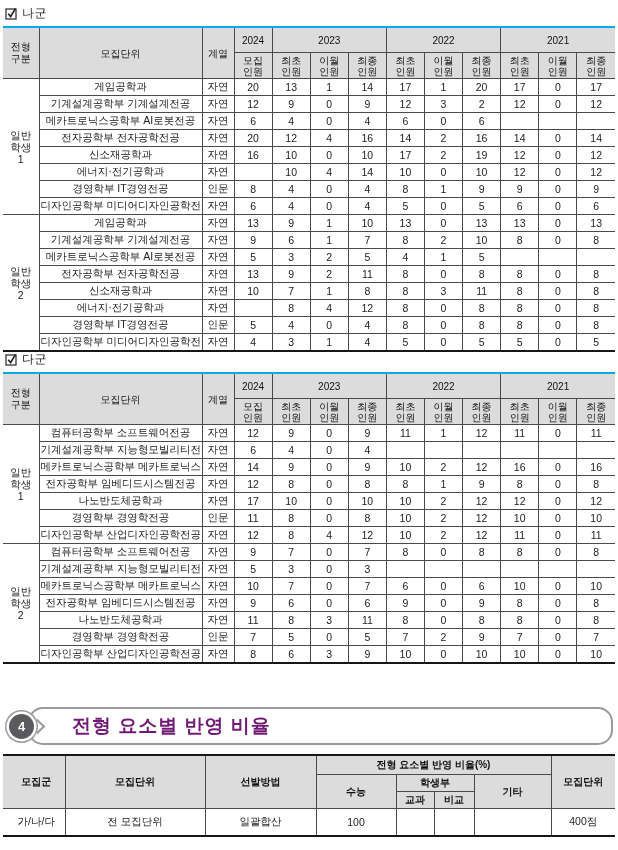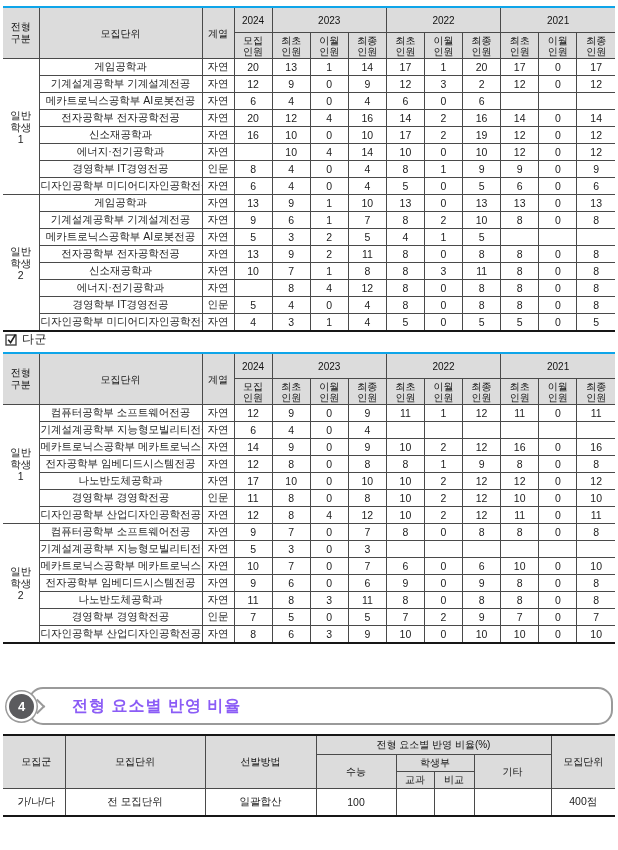--- a/index.html
+++ b/index.html
@@ -28,40 +28,47 @@
   .group2{}
   
   .sec4{display:flex;align-items:center;height:40px;margin:42px 2px 8px 2px;position:relative;}
   .badge{width:25px;height:25px;border-radius:50%;background:#5b5b5e;color:#fff;
     font-size:13px;font-weight:bold;display:flex;align-items:center;justify-content:center;
     box-shadow:0 0 0 2.5px #ffffff,0 0 0 4px #9a9a9a;margin-left:4px;position:relative;z-index:3;}
   .chev{width:9px;height:9px;border-top:2px solid #9a9a9a;border-right:2px solid #9a9a9a;
     transform:rotate(45deg);margin-left:-2px;background:#fff;position:relative;z-index:2;}
   .bar{flex:1;margin-left:-15px;height:34px;border:2px solid #9a9a9a;border-radius:15px;
     display:flex;align-items:center;padding-left:42px;background:#fff;position:relative;z-index:1;}
-  .bar span{font-size:16px;font-weight:bold;color:#8b5cf6;letter-spacing:1px;}
+  .bar span{font-size:19px;font-weight:bold;color:#701a75;letter-spacing:1px;}
   
   table.bt{width:612px;table-layout:fixed;border-collapse:collapse;
     border-top:2px solid #161616;border-bottom:2px solid #161616;}
   .bt th,.bt td{border:1px solid #4a4a4a;text-align:center;vertical-align:middle;}
-  .bt th{background:#dcdcdc;font-weight:normal;font-size:10px;color:#111;}
+  .bt th{background:#dcdcdc;font-weight:bold;font-size:10px;color:#111;}
   .bt thead tr:nth-child(1) th{height:16px;}
   .bt thead tr:nth-child(2) th{height:14px;}
   .bt thead tr:nth-child(3) th{height:14px;}
   .bt td{font-size:10.5px;height:24px;color:#222;}
   .bt tr > :last-child{border-right:0;}
   col.b1{width:62px;} col.b2{width:140px;} col.b3{width:111px;} col.b4{width:80px;}
   col.b5{width:38px;} col.b6{width:40px;} col.b7{width:77px;} col.b8{width:64px;}
 </style>
 </head>
 <body>
 
 <div class="page">
 
   <section class="group">
+    <div class="group-title">
+      <svg class="cb" width="13" height="13" viewBox="0 0 13 13">
+        <rect x="1" y="2" width="10" height="10" fill="none" stroke="#444" stroke-width="1.4"></rect>
+        <path d="M3.2 6.8 L5.6 9.6 L10.5 1.5" fill="none" stroke="#222" stroke-width="1.6"></path>
+      </svg>
+      <span>나군</span>
+    </div>
     <table class="adm">
       <colgroup>
         <col class="c-cat">
           <col class="c-unit">
           <col class="c-track">
           <col span="10" class="c-num">
       </colgroup>
     <thead>
           <tr>
             <th class="cat ml" rowspan="2">전형

